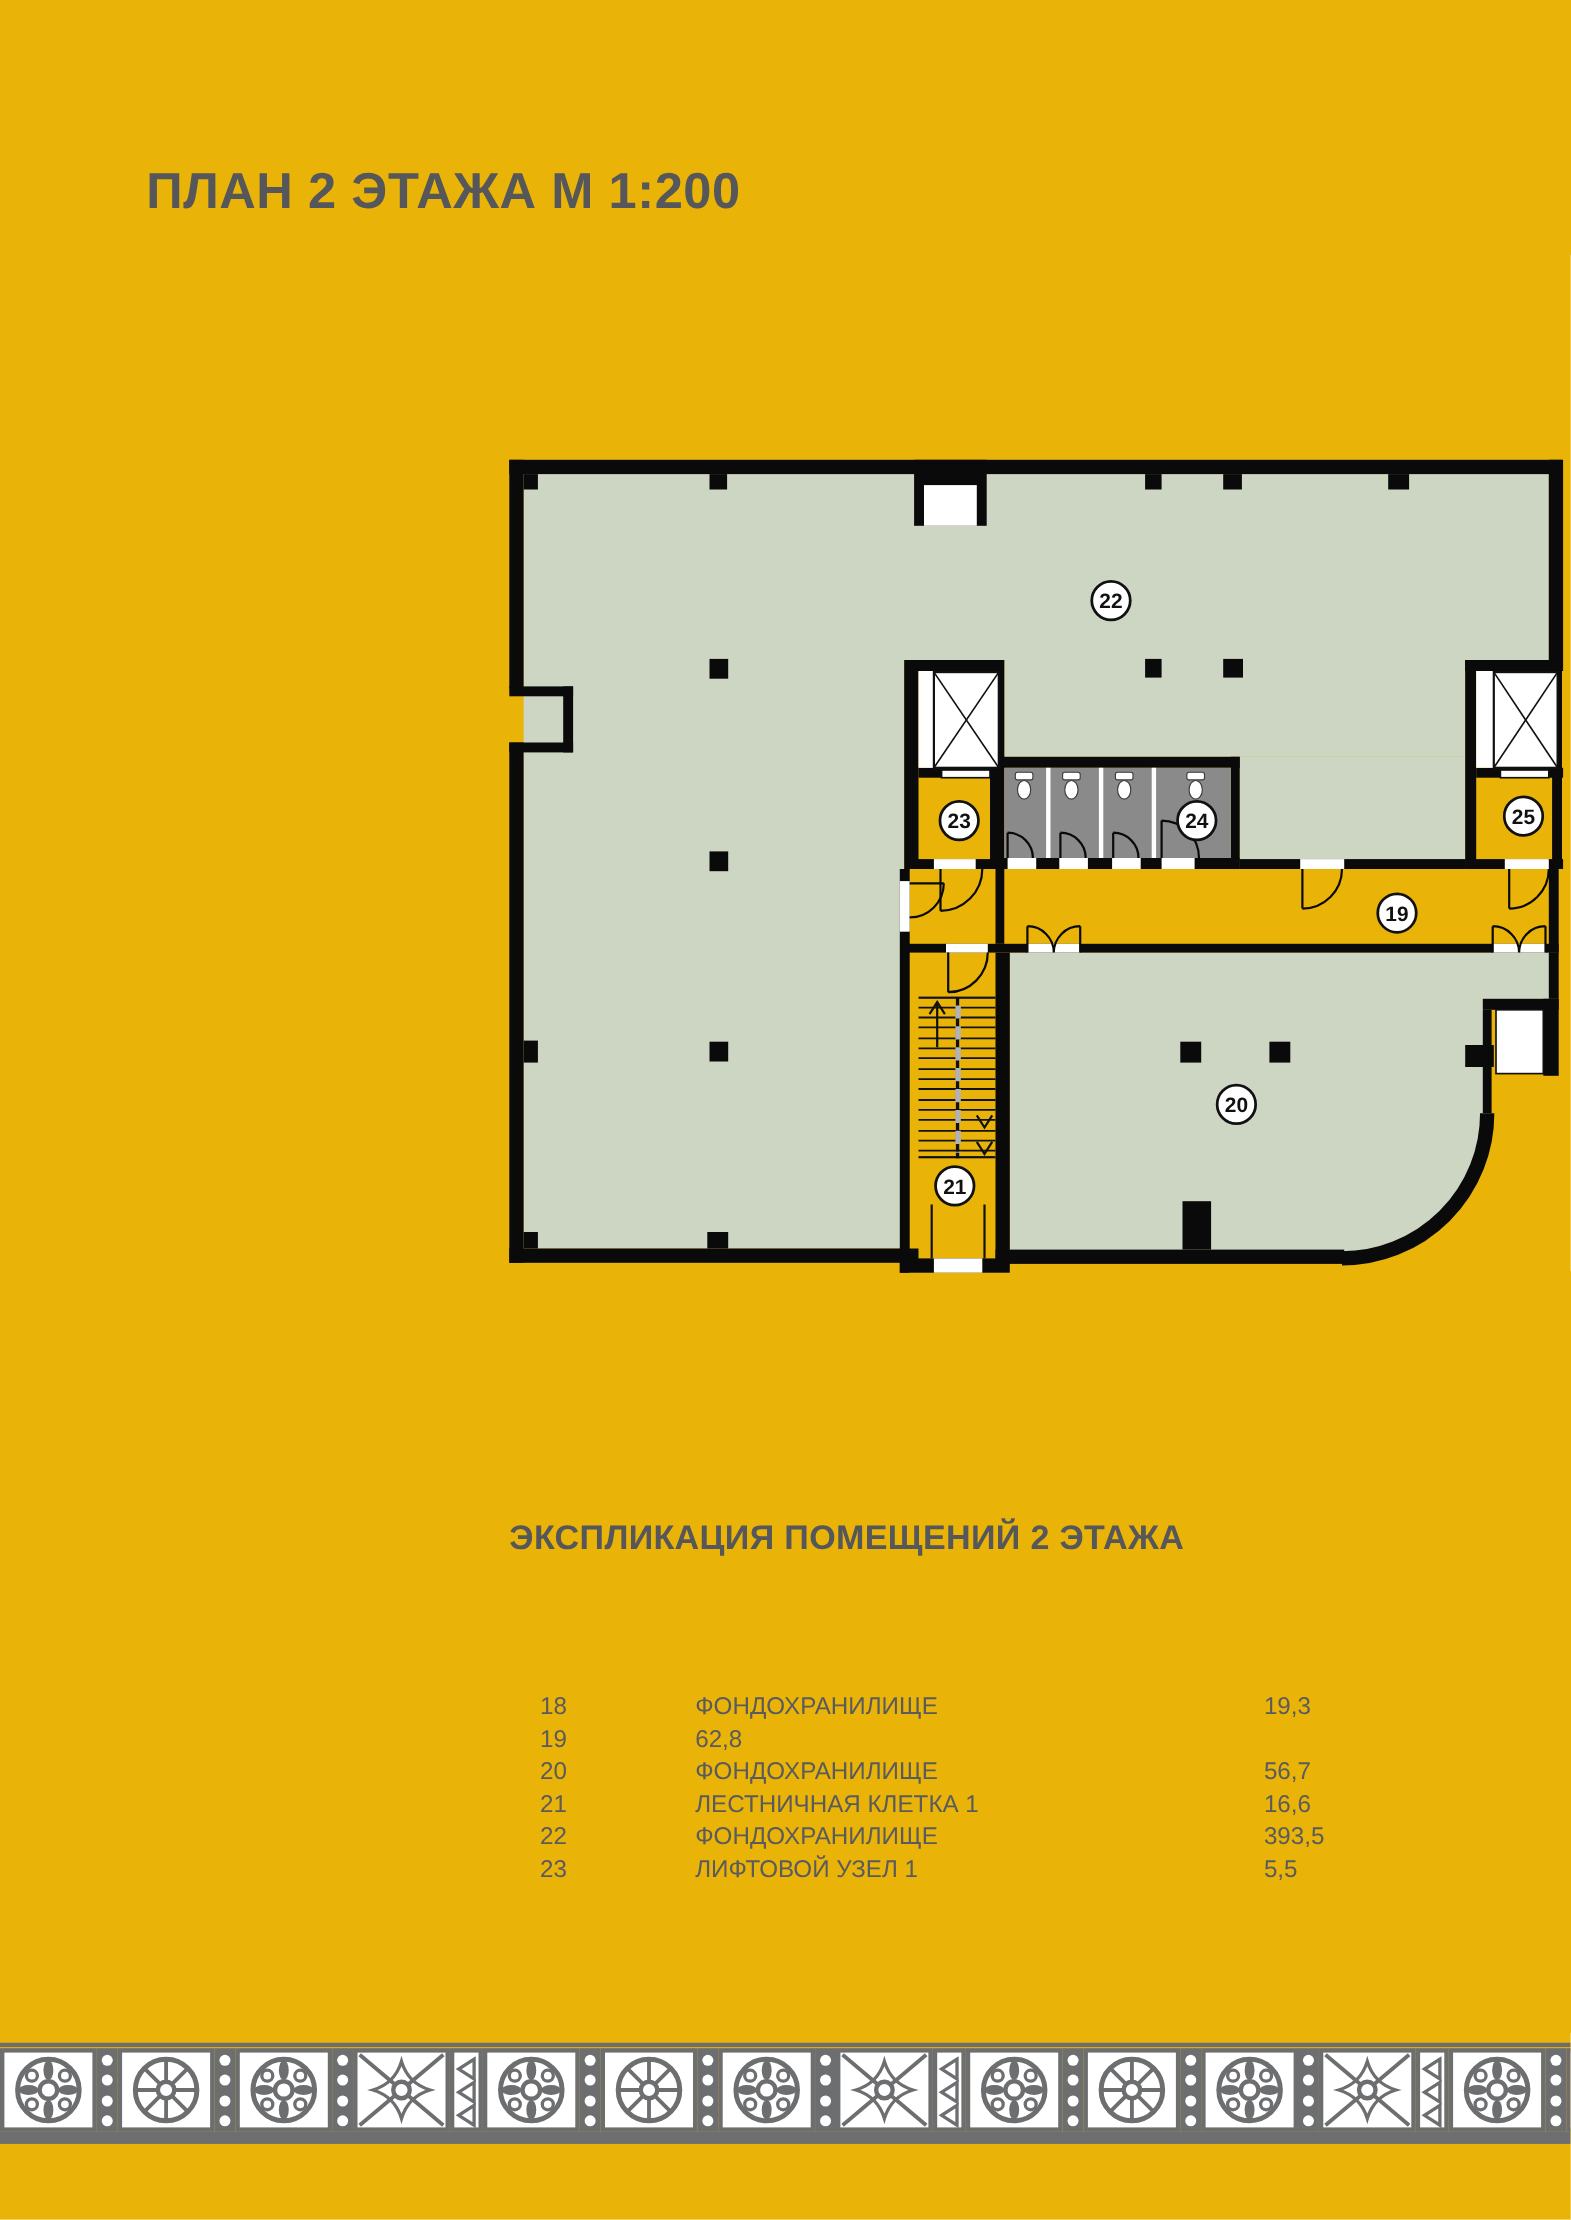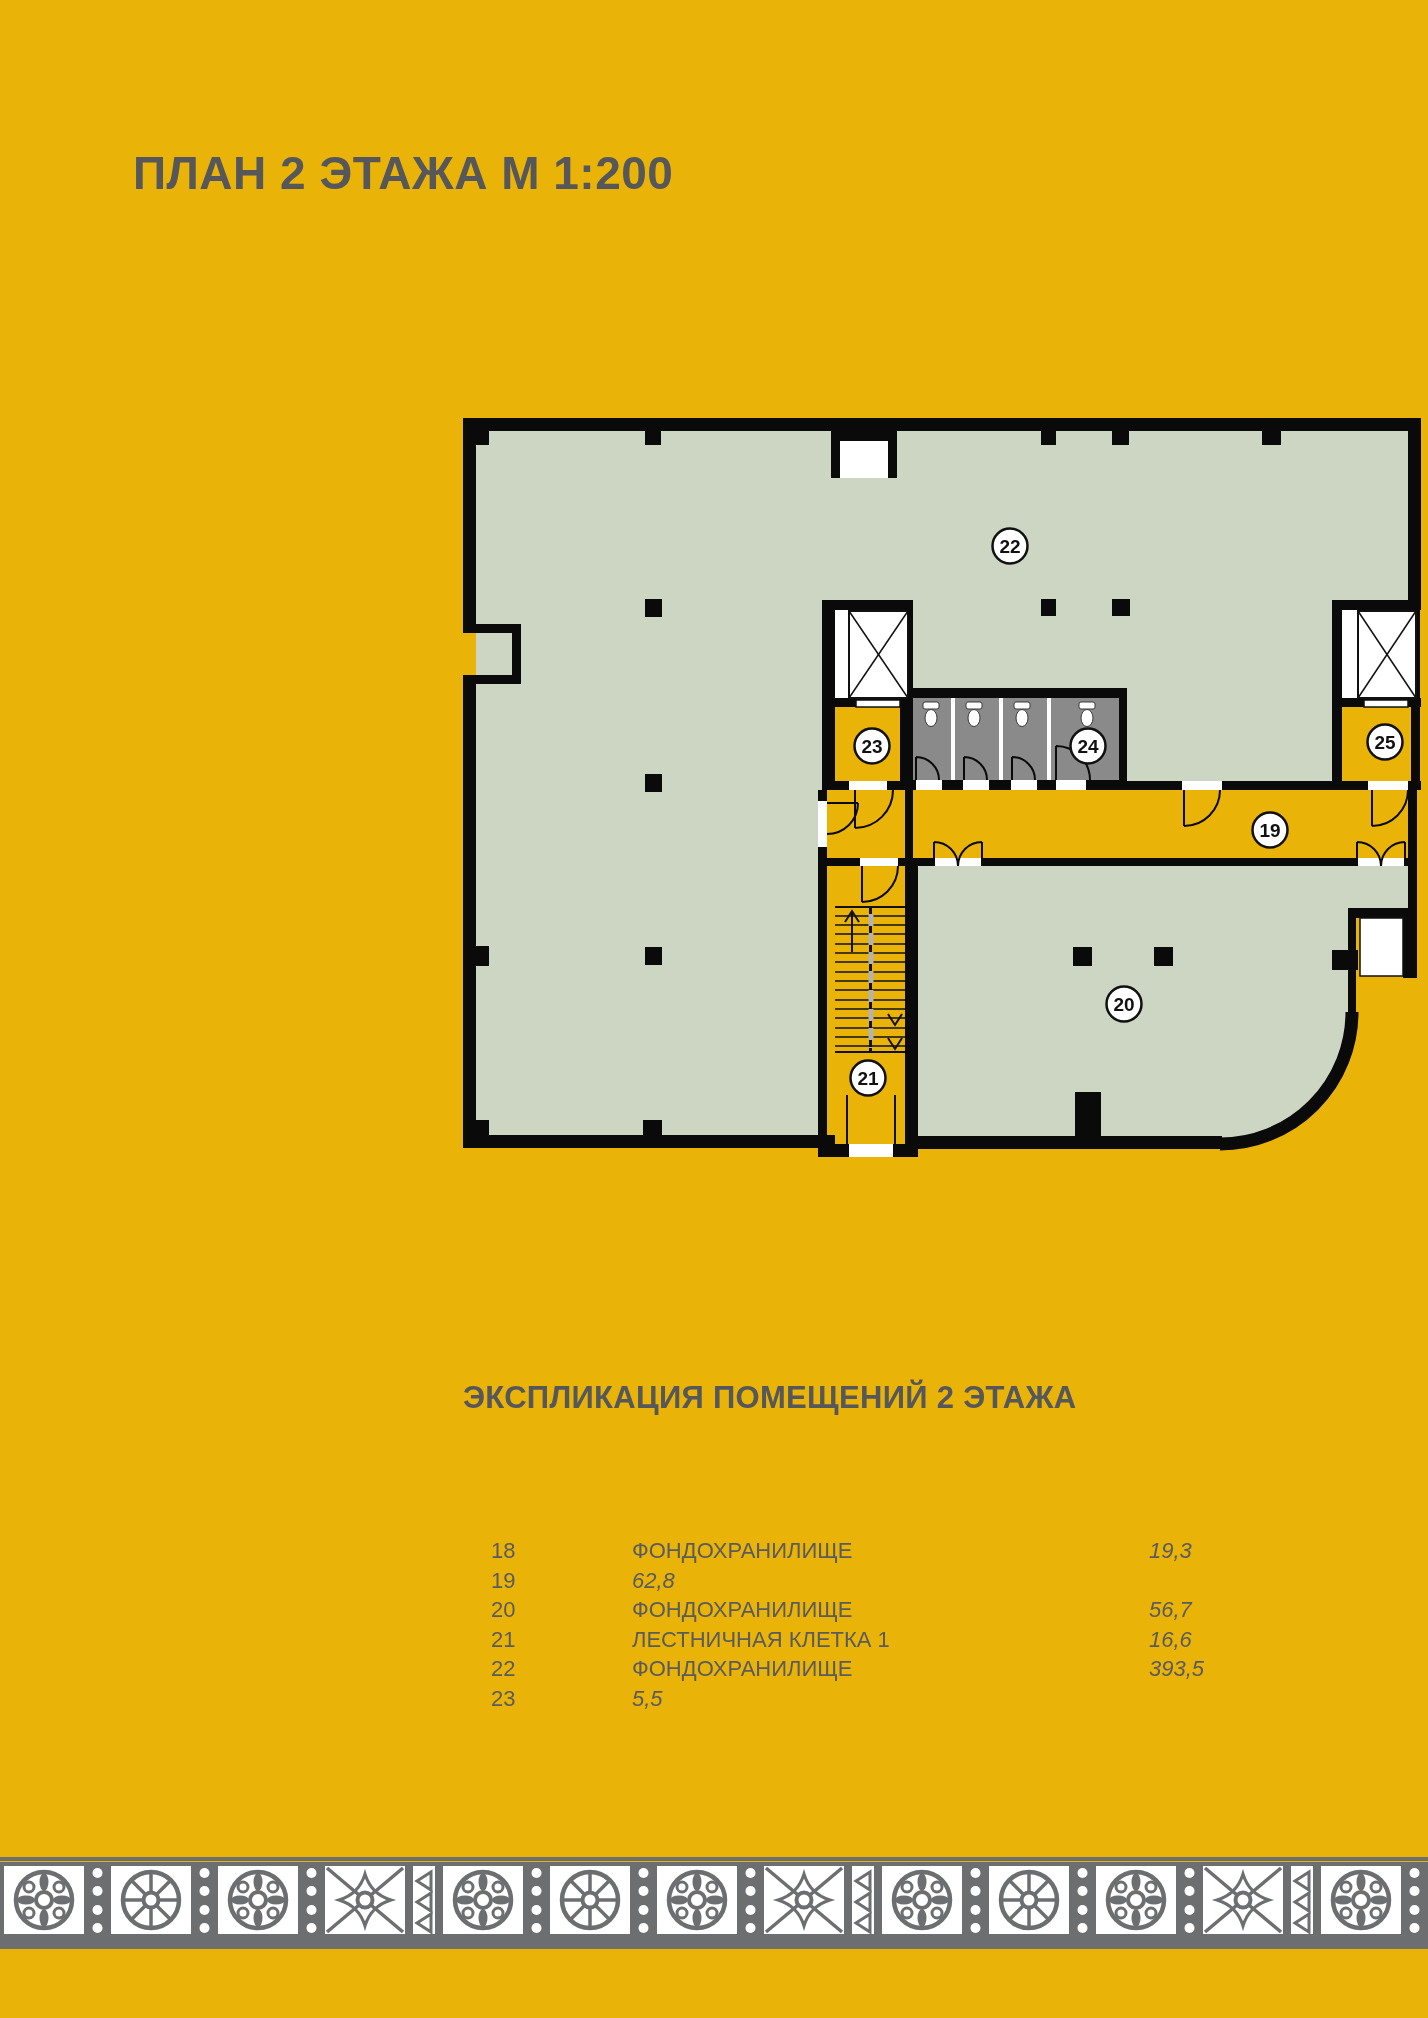--- a/index.html
+++ b/index.html
@@ -7,21 +7,21 @@
         font-family:"Liberation Sans",sans-serif;}
   .sheet-title{position:absolute;left:133px;top:146px;font-size:46px;font-weight:700;
         color:#55575A;letter-spacing:0.5px;white-space:nowrap;}
   .expl-title{position:absolute;left:463px;top:1380px;font-size:31px;font-weight:700;
         color:#55575A;letter-spacing:0.3px;white-space:nowrap;}
   .expl-table{position:absolute;left:447px;top:1536px;width:740px;color:#595B5E;
         font-size:22px;line-height:29.5px;margin-left:44px;}
   .expl-row{display:flex;}
   .expl-num{width:141px;flex:0 0 auto;}
   .expl-name{width:517px;flex:0 0 auto;}
-  .expl-area{flex:1 1 auto;font-style:italic;}
+  .expl-area{flex:1 1 auto;}
   .footer-caption{position:absolute;left:135px;top:1961px;font-size:21px;color:#303235;
         white-space:nowrap;letter-spacing:-0.2px;}
   .plan-svg{position:absolute;left:430px;top:390px;}
   .ornament-svg{position:absolute;left:0;top:1855px;}
 </style>
 </head>
 <body>
 
 <div class="page">
 
@@ -247,20 +247,21 @@
       <span class="expl-name">ЛЕСТНИЧНАЯ КЛЕТКА 1</span>
       <span class="expl-area">16,6</span>
     </div>
     <div class="expl-row">
       <span class="expl-num">22</span>
       <span class="expl-name">ФОНДОХРАНИЛИЩЕ</span>
       <span class="expl-area">393,5</span>
     </div>
     <div class="expl-row">
       <span class="expl-num">23</span>
+      <span class="expl-name">ЛИФТОВОЙ УЗЕЛ 1</span>
       <span class="expl-area">5,5</span>
     </div>
   </div>
 
   <svg class="ornament-svg" width="1428" height="95" viewBox="0 0 1428 95" xmlns="http://www.w3.org/2000/svg">
     <defs>
       <g id="tileA">
         <rect x="2" y="2" width="84" height="72" fill="#ffffff" stroke="#6D6E70" stroke-width="4"></rect>
         <circle cx="44" cy="38" r="28" fill="none" stroke="#6D6E70" stroke-width="4.5"></circle>
         <ellipse cx="44" cy="20" rx="4.5" ry="9" fill="#6D6E70"></ellipse>

